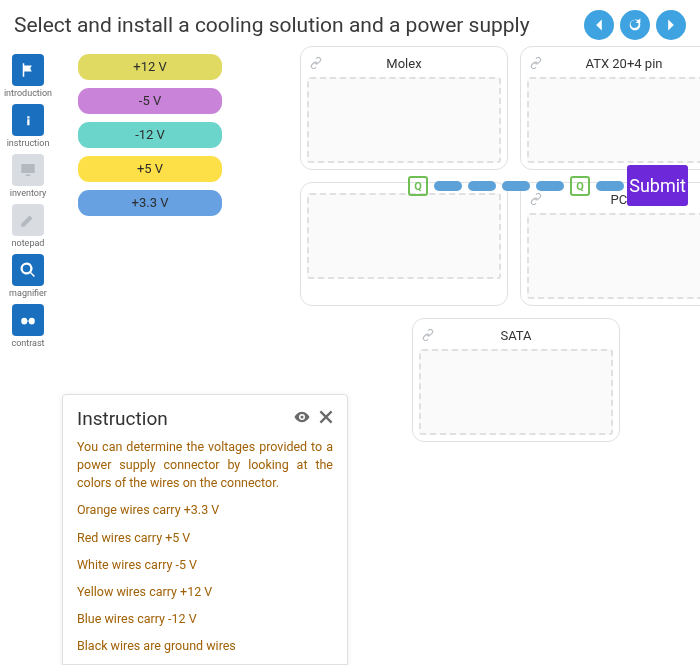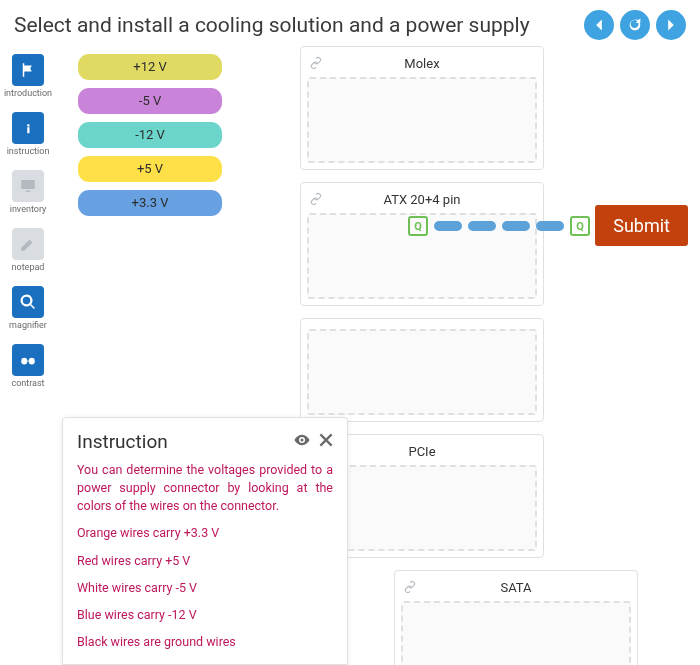--- a/index.html
+++ b/index.html
@@ -5,58 +5,58 @@
   * { box-sizing: border-box; margin: 0; padding: 0; font-family: -apple-system, BlinkMacSystemFont, "Segoe UI", Roboto, sans-serif; }
   body { width: 700px; height: 665px; background: #fff; position: relative; overflow: hidden; }
 
   .header { display: flex; align-items: center; justify-content: space-between; padding: 10px 14px 6px 14px; }
   .title { font-size: 21px; color: #3a3a3a; font-weight: 400; }
   .nav-buttons { display: flex; gap: 6px; }
   .nav-btn { width: 30px; height: 30px; border-radius: 50%; background: #3ea3e0; display: flex; align-items: center; justify-content: center; cursor: pointer; }
   .nav-btn svg { fill: #fff; }
 
   .main { display: flex; }
-  .sidebar { width: 56px; display: flex; flex-direction: column; align-items: center; padding-top: 6px; gap: 8px; }
+  .sidebar { width: 56px; display: flex; flex-direction: column; align-items: center; padding-top: 6px; gap: 0; }
   .side-item { display: flex; flex-direction: column; align-items: center; cursor: pointer; padding: 2px 0 4px 0; }
   .side-icon { width: 32px; height: 32px; border-radius: 4px; display: flex; align-items: center; justify-content: center; }
   .side-icon.active { background: #1a6fbf; }
   .side-icon.inactive { background: #d9dde1; }
   .side-label { font-size: 9px; color: #6a6a6a; margin-top: 2px; text-align: center; }
   .side-icon svg { fill: #fff; }
   .side-icon.inactive svg { fill: #b4b9bf; }
 
   .workspace { position: relative; flex: 1; padding: 8px 14px 0 22px; }
 
   .chips { display: flex; flex-direction: column; gap: 8px; width: 144px; }
   .chip { height: 26px; border-radius: 11px; text-align: center; line-height: 26px; font-size: 13px; color: #2d2d2d; cursor: move; }
   .c0 { background: #e0da62; }
   .c1 { background: #c984d9; }
   .c2 { background: #6bd5cb; }
   .c3 { background: #fde047; }
   .c4 { background: #67a1e2; }
 
   .drop-grid { position: absolute; left: 244px; top: 0; width: 432px; display: flex; flex-wrap: wrap; gap: 12px; }
-  .drop-card { width: 244px; border: 1px solid #e0e0e0; border-radius: 4px; padding: 6px; background: #fff; }
+  .drop-card { width: 208px; border: 1px solid #e0e0e0; border-radius: 12px; padding: 6px; background: #fff; }
   .drop-head { display: flex; align-items: center; justify-content: center; position: relative; height: 20px; font-size: 13px; color: #333; }
   .link-ic { position: absolute; left: 2px; top: 2px; width: 14px; height: 14px; }
   .link-ic svg { fill: #b9bec4; }
   .drop-zone { height: 86px; border: 2px dashed #e0e0e0; border-radius: 3px; background: #fafafa; margin-top: 4px; }
   .drop-grid .row3 { margin: 0 auto; }
 
   .bottom-bar { position: absolute; left: 352px; bottom: 150px; width: 336px; height: 32px; display: flex; align-items: center; gap: 6px; }
   .q-sq { width: 20px; height: 20px; border: 2px solid #6fbf54; border-radius: 3px; display: flex; align-items: center; justify-content: center; font-size: 11px; color: #6fbf54; font-weight: bold; }
   .blob { width: 28px; height: 10px; background: #5ca2d9; border-radius: 5px; }
-  .submit-btn { position: absolute; right: 12px; bottom: 146px; background: #c2410c; color: #fff; border: none; padding: 10px 18px; font-size: 18px; border-radius: 3px; cursor: pointer; }
+  .submit-btn { position: absolute; right: 12px; bottom: 146px; background: #6d28d9; color: #fff; border: none; padding: 10px 2px; font-size: 18px; border-radius: 3px; cursor: pointer; }
 
   .instr-panel { position: absolute; left: 62px; bottom: 0; width: 286px; background: #fff; border: 1px solid #e0e0e0; border-radius: 4px 4px 0 0; box-shadow: 0 1px 6px rgba(0,0,0,0.08); padding: 12px 14px 4px 14px; }
   .instr-head { display: flex; align-items: center; justify-content: space-between; margin-bottom: 8px; }
   .instr-title { font-size: 19px; color: #333; font-weight: 400; }
   .instr-ctrl { display: flex; gap: 8px; align-items: center; }
   .instr-ctrl svg { fill: #6a6a6a; }
-  .instr-body { font-size: 12.5px; color: #be185d; text-align: justify; line-height: 1.45; }
+  .instr-body { font-size: 12.5px; color: #a16207; text-align: justify; line-height: 1.45; }
   .instr-body p { margin-bottom: 9px; }
   .instr-fade { overflow: hidden; max-height: 222px; }
 </style>
 </head>
 <body>
 
 <div class="header">
   <div class="title">Select and install a cooling solution and a power supply</div>
   <div class="nav-buttons">
     <div class="nav-btn">
@@ -209,16 +209,17 @@
             <path d="M1 1 L9 9 M9 1 L1 9" stroke="#6a6a6a" stroke-width="1.6" fill="none"></path>
           </svg>
       </span>
     </div>
   </div>
   <div class="instr-body instr-fade" id="instr-body">
       <p>You can determine the voltages provided to a power supply connector by looking at the colors of the wires on the connector.</p>
       <p>Orange wires carry +3.3 V</p>
       <p>Red wires carry +5 V</p>
       <p>White wires carry -5 V</p>
+      <p>Yellow wires carry +12 V</p>
       <p>Blue wires carry -12 V</p>
       <p>Black wires are ground wires</p>
     </div>
 </div>
 
 </body></html>

